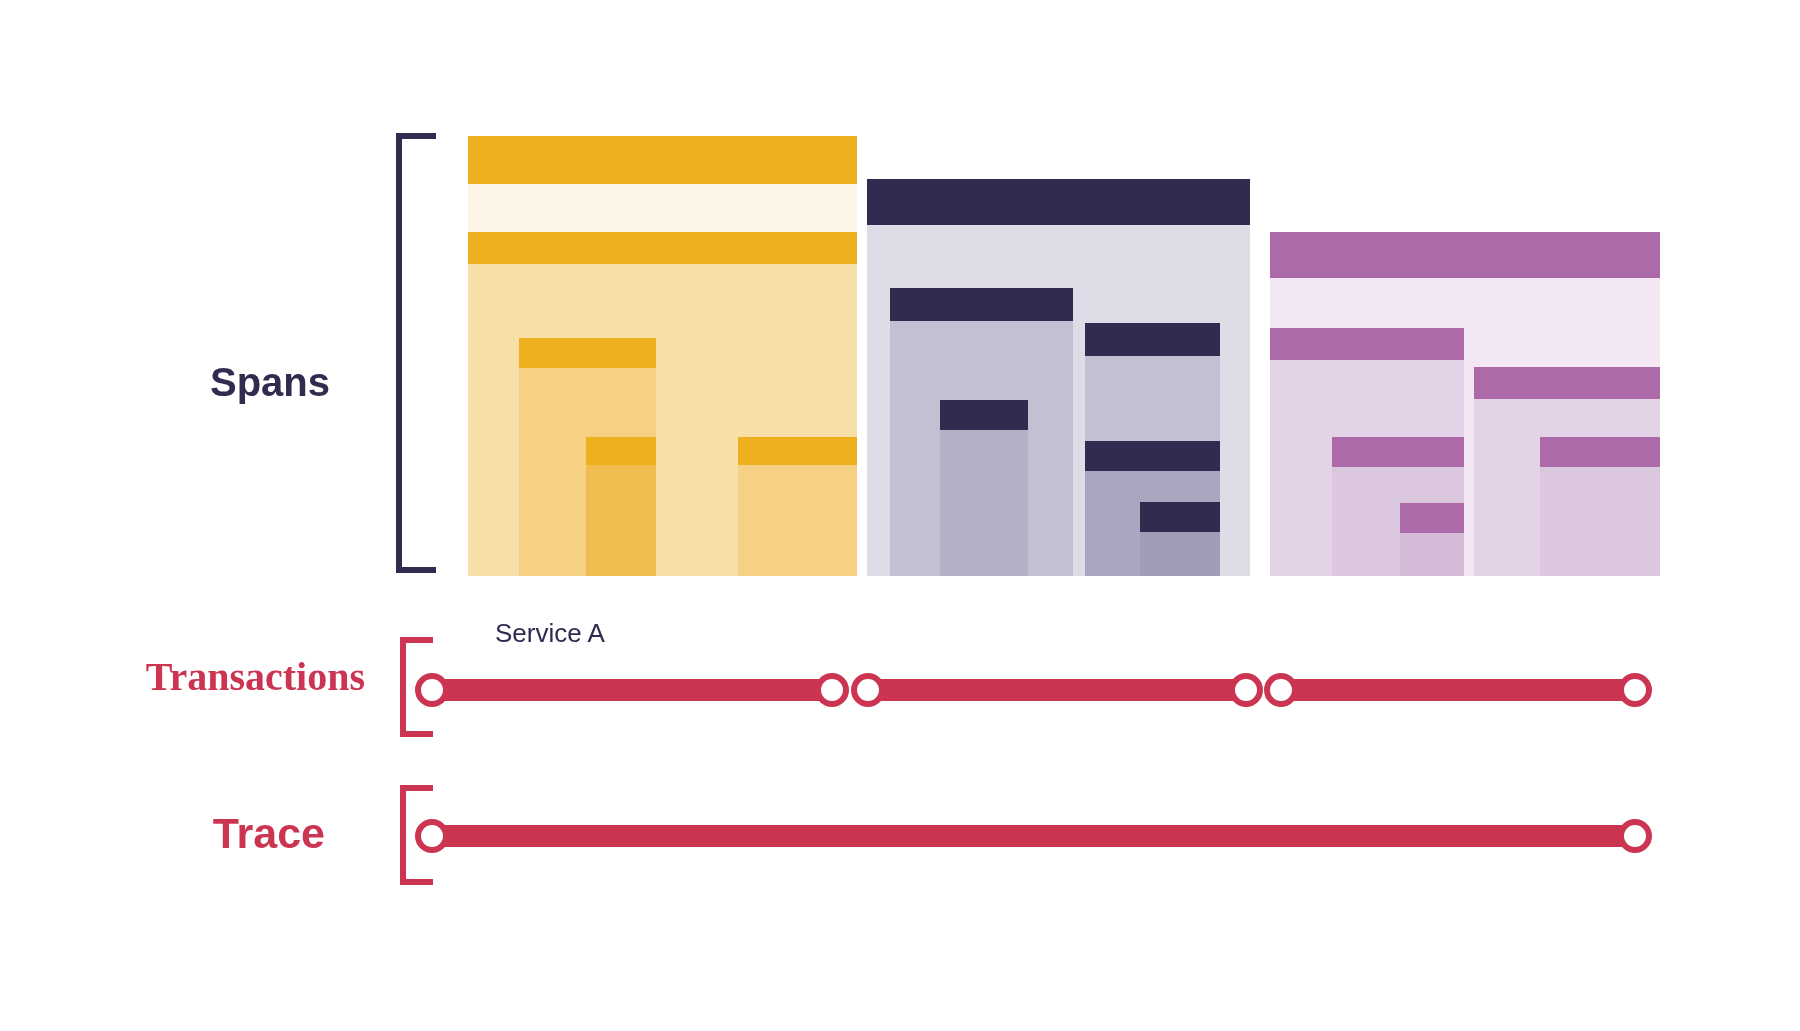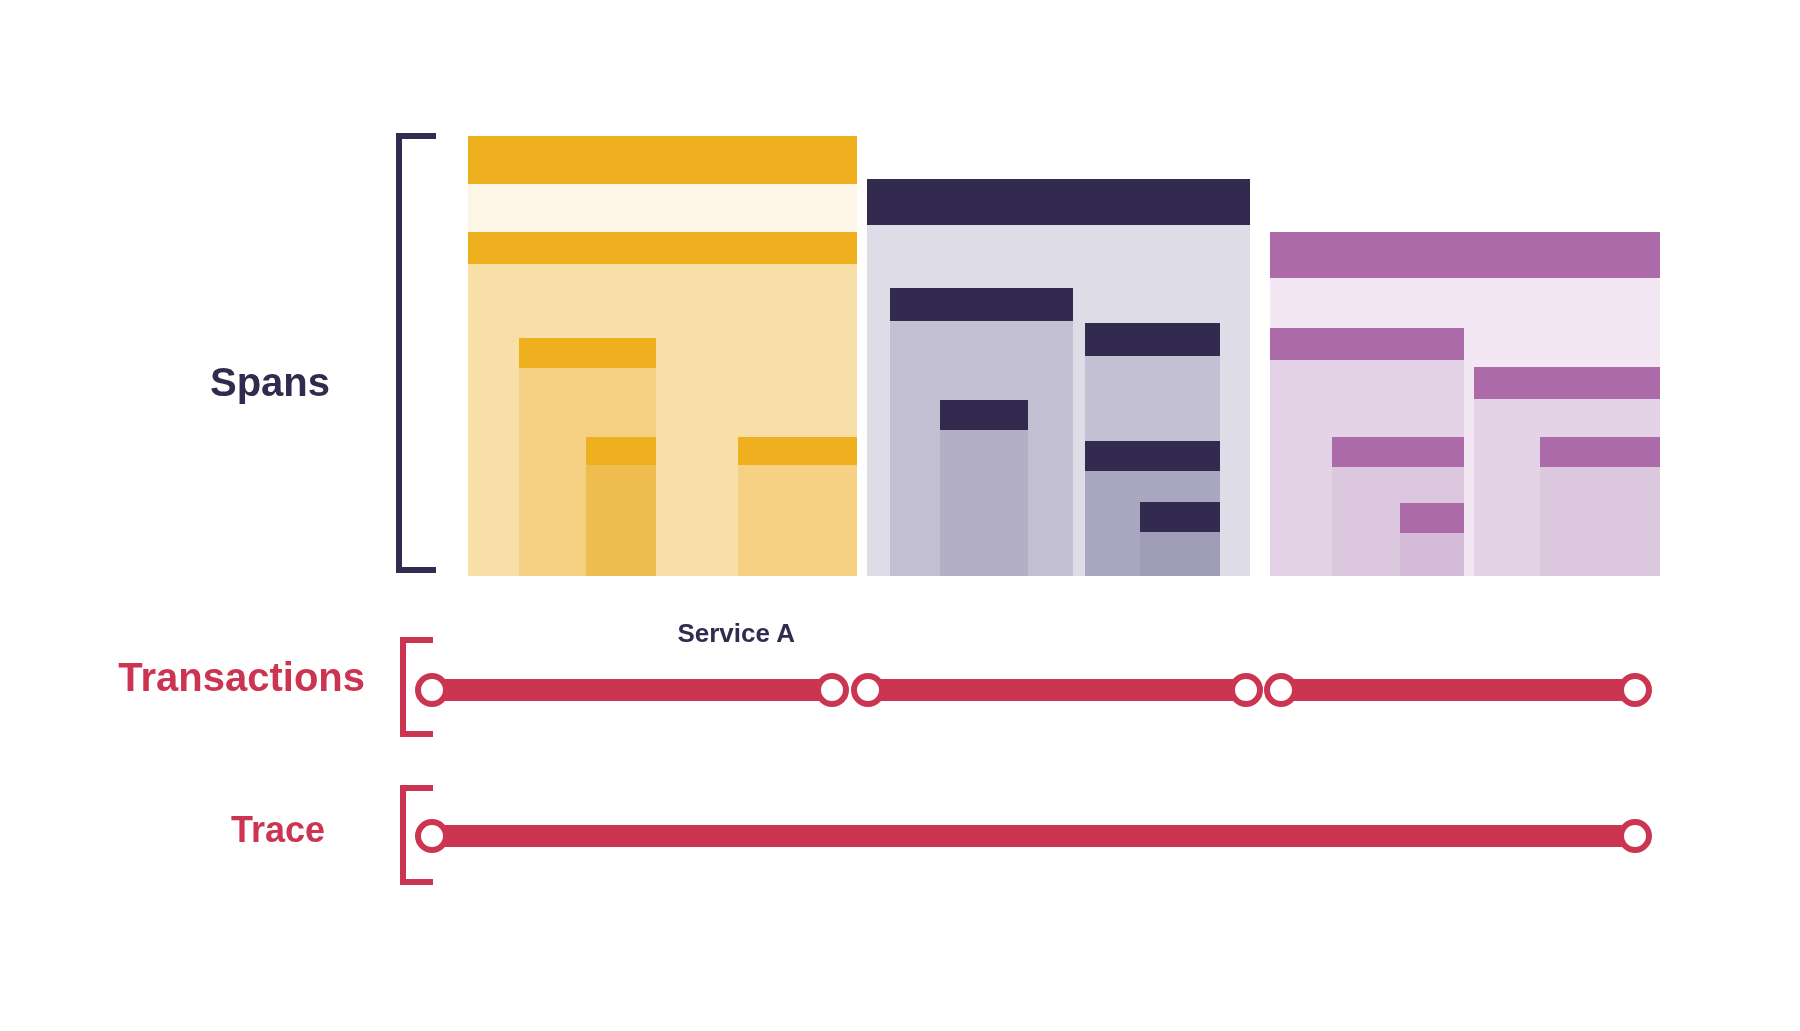--- a/index.html
+++ b/index.html
@@ -34,27 +34,28 @@
     font-size: 40px;
     color: #332a4f;
   }
   .label-transactions {
     left: 0;
     width: 365px;
     text-align: right;
     top: 657px;
     font-size: 40px;
     color: #cc3552;
+    font-family: Liberation Serif, serif;
   }
   .label-trace {
     left: 0;
     width: 325px;
     text-align: right;
     top: 812px;
-    font-size: 36px;
+    font-size: 43px;
     color: #cc3552;
   }
 
   
   .bracket {
     position: absolute;
     box-sizing: border-box;
     border-left-style: solid;
     border-top-style: solid;
     border-bottom-style: solid;
@@ -108,23 +109,23 @@
     position: absolute;
     left: 0;
     width: 100%;
     bottom: 0;
   }
 
   
   .service-caption {
     position: absolute;
     font-size: 26px;
-    font-weight: bold;
+    font-weight: normal;
     color: #332a4f;
-    text-align: right;
+    text-align: left;
     white-space: nowrap;
   }
 
   
   .timeline-seg {
     position: absolute;
     background: #cc3552;
     height: 22px;
     border-radius: 1px;
   }

